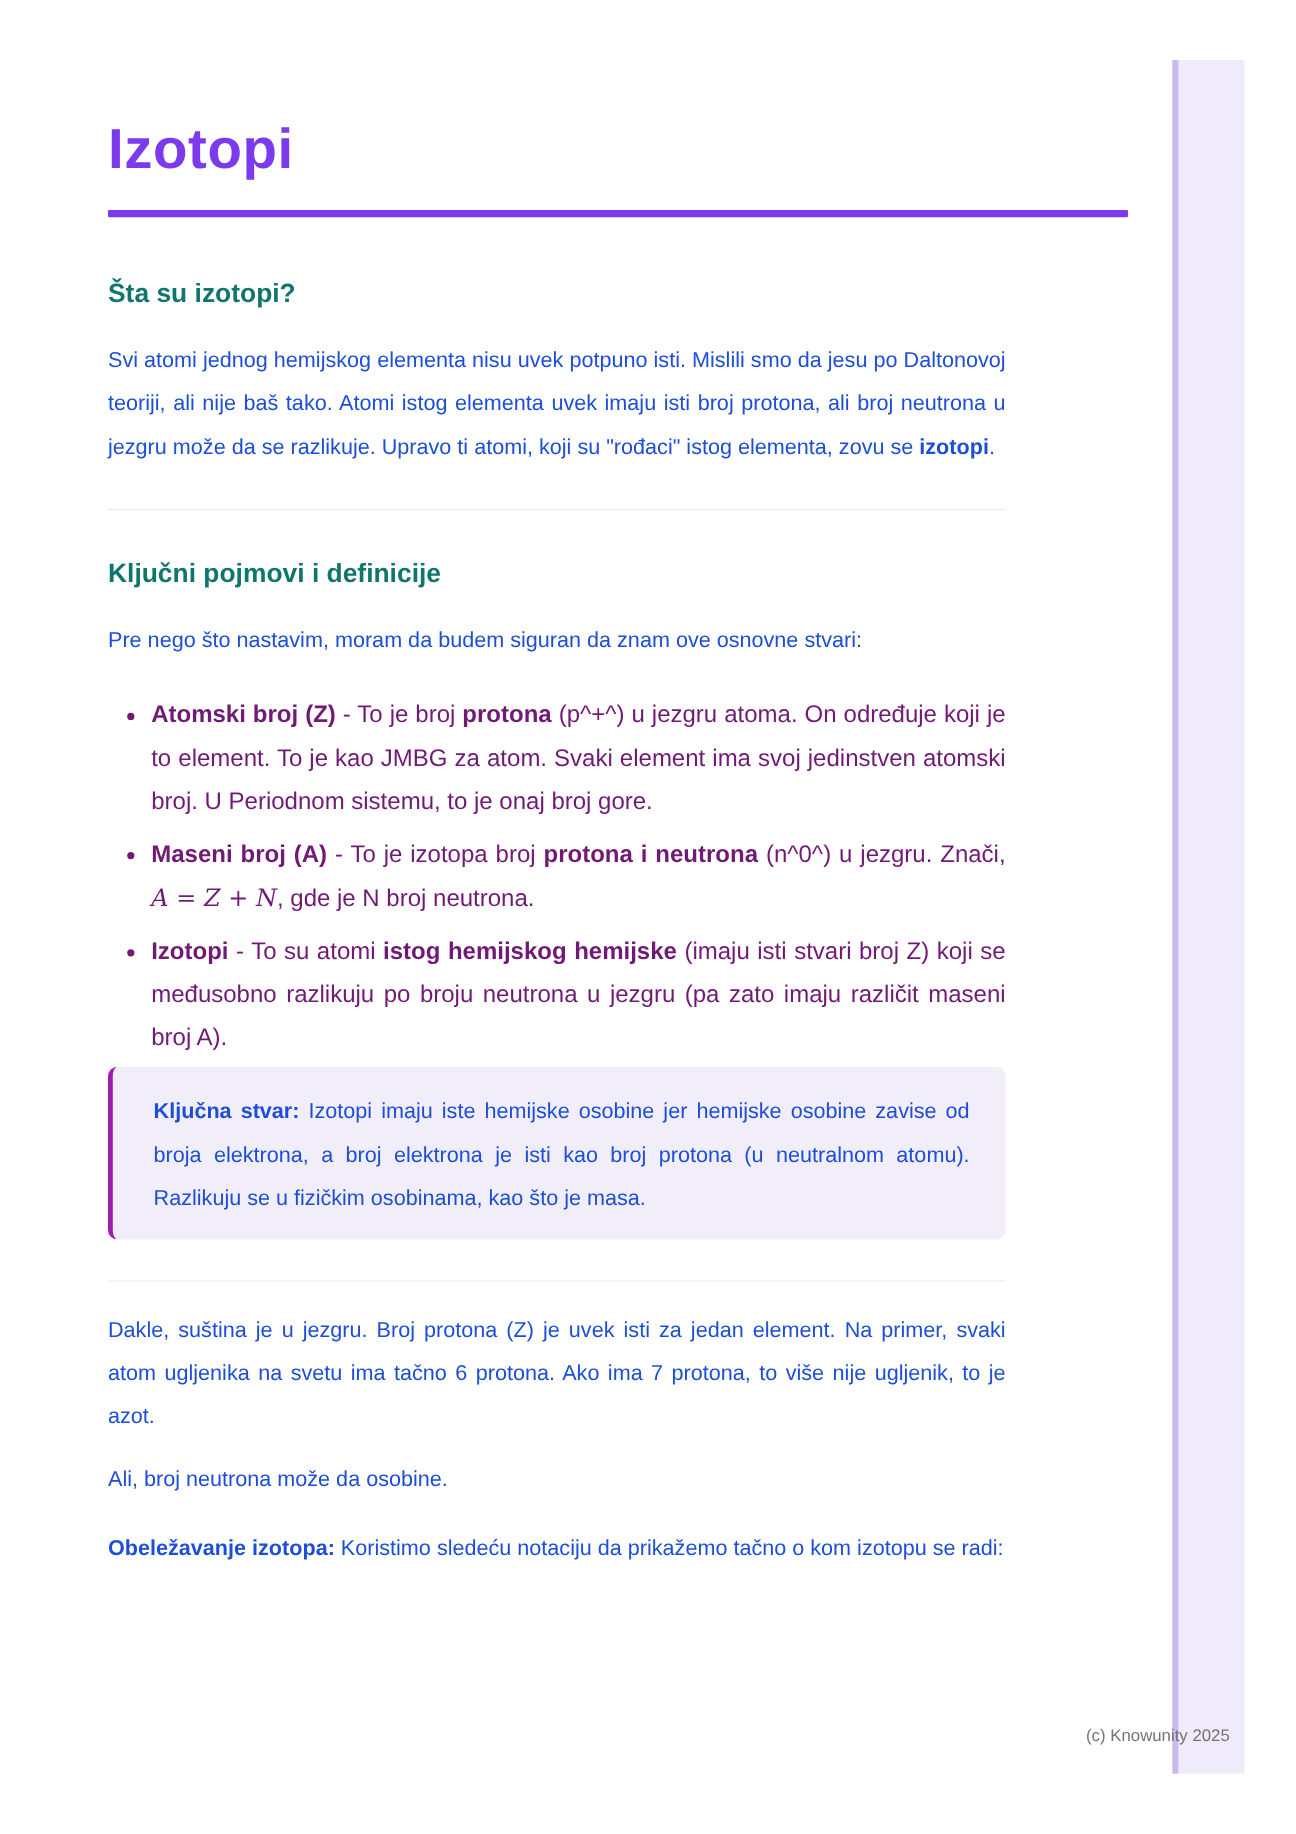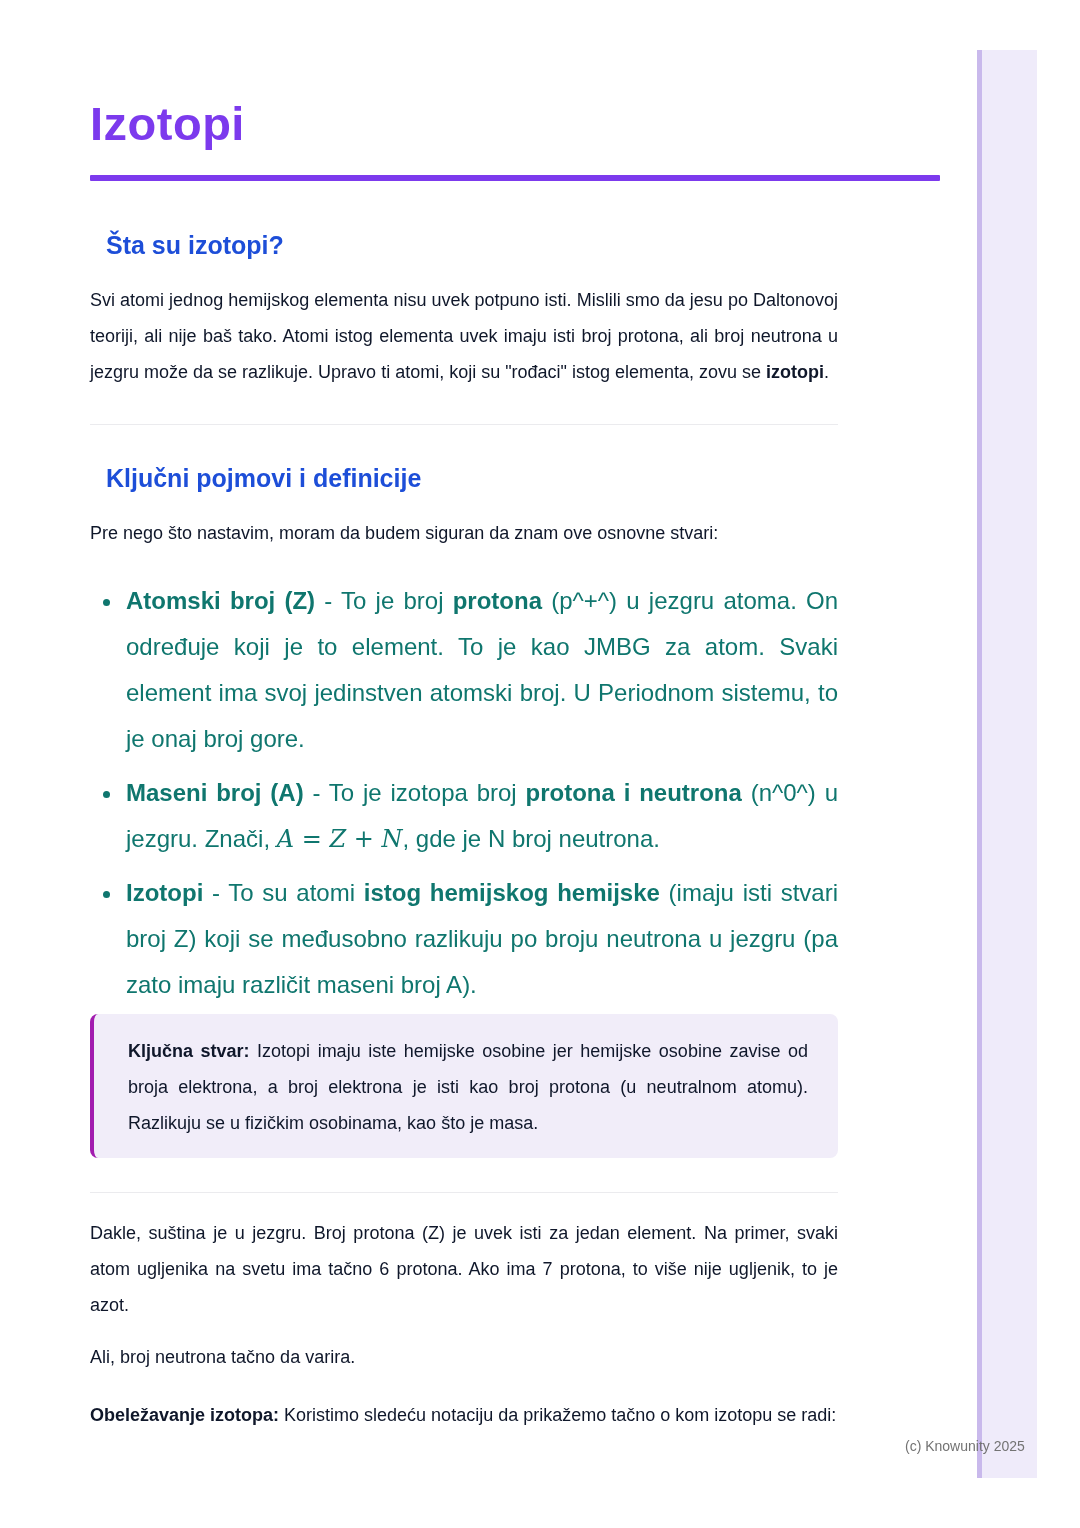--- a/index.html
+++ b/index.html
@@ -32,52 +32,52 @@
     color:#7C3AED;
     letter-spacing:0.5px;
   }
   .title-rule {
     width:850px; height:6px;
     background:#7C3AED;
     margin-top:25px;
     border-radius:1px;
   }
   h2 {
-    margin:16px;
-    font-size:25px;
+    margin:0;
+    font-size:22px;
     line-height:30px;
     font-weight:700;
-    color:#1d4ed8;
+    color:#0f766e;
   }
   .h2-1 { margin-top:49px; }
   .h2-2 { margin-top:38px; }
   .h2-3 { margin-top:38px; }
   .body {
     margin:0;
     font-size:18px;
     line-height:36px;
-    color:#0f172a;
+    color:#1d4ed8;
     text-align:justify;
   }
   .mt-22 { margin-top:22px; }
   .mt-16 { margin-top:16px; }
   .divider {
     border:none;
     border-top:1px solid #EBEBEE;
     margin:34px 0 0 0;
     width:748px;
   }
   ul.bullets {
     margin:27px 0 0 0;
     padding-left:34px;
   }
   ul.bullets li {
-    font-size:24px;
-    line-height:46px;
-    color:#0f766e;
+    font-size:20px;
+    line-height:36px;
+    color:#701a75;
     text-align:justify;
     margin-bottom:8px;
     padding-left:2px;
   }
   ul.bullets li:last-child { margin-bottom:0; }
   .callout {
     margin-top:6px;
     background:#F1EDF9;
     border-left:4px solid #a21caf;
     border-radius:8px;
@@ -122,20 +122,20 @@
       <li><span class="b">Izotopi</span><span> - To su atomi </span><span class="b">istog hemijskog hemijske</span><span> (imaju isti stvari broj Z) koji se međusobno razlikuju po broju neutrona u jezgru (pa zato imaju različit maseni broj A).</span></li>
     </ul>
 
     <div class="callout">
       <p class="body"><span class="b">Ključna stvar:</span><span> Izotopi imaju iste hemijske osobine jer hemijske osobine zavise od broja elektrona, a broj elektrona je isti kao broj protona (u neutralnom atomu). Razlikuju se u fizičkim osobinama, kao što je masa.</span></p>
     </div>
 
     <hr class="divider">
 
     <p class="body mt-22"><span>Dakle, suština je u jezgru. Broj protona (Z) je uvek isti za jedan element. Na primer, svaki atom ugljenika na svetu ima tačno 6 protona. Ako ima 7 protona, to više nije ugljenik, to je azot.</span></p>
-    <p class="body mt-16"><span>Ali, broj neutrona tačno da varira.</span></p>
+    <p class="body mt-16"><span>Ali, broj neutrona može da osobine.</span></p>
     <p class="body mt-22"><span class="b">Obeležavanje izotopa:</span><span> Koristimo sledeću notaciju da prikažemo tačno o kom izotopu se radi:</span></p>
 
   </div>
 
   <div class="footer">(c) Knowunity 2025</div>
 
 </div>
 
 </body></html>

